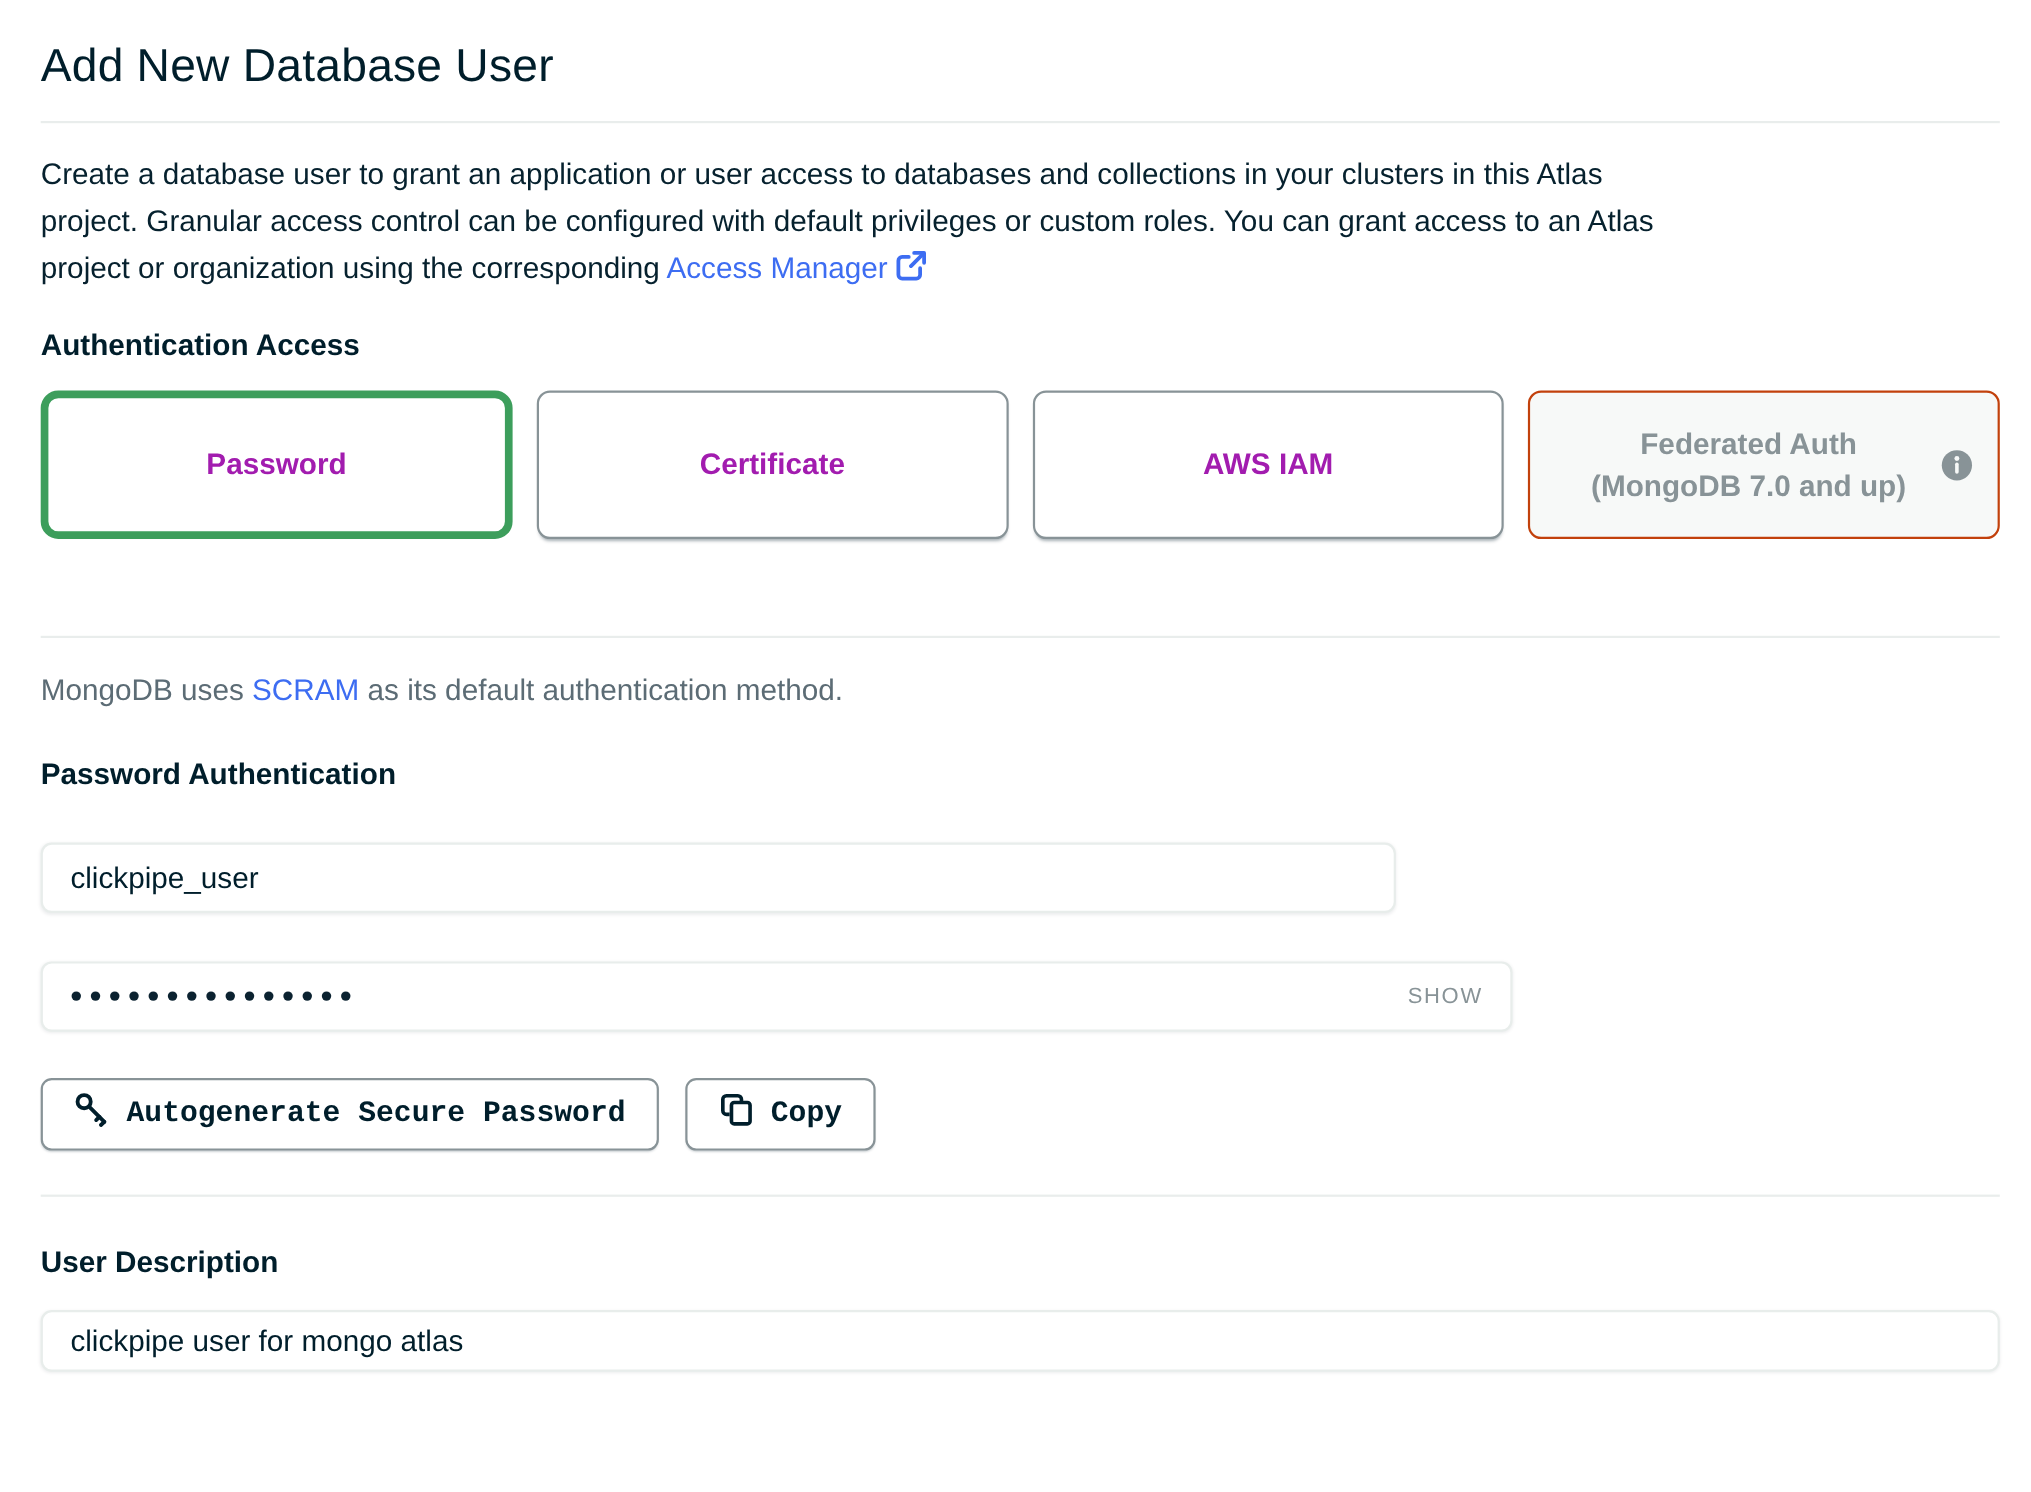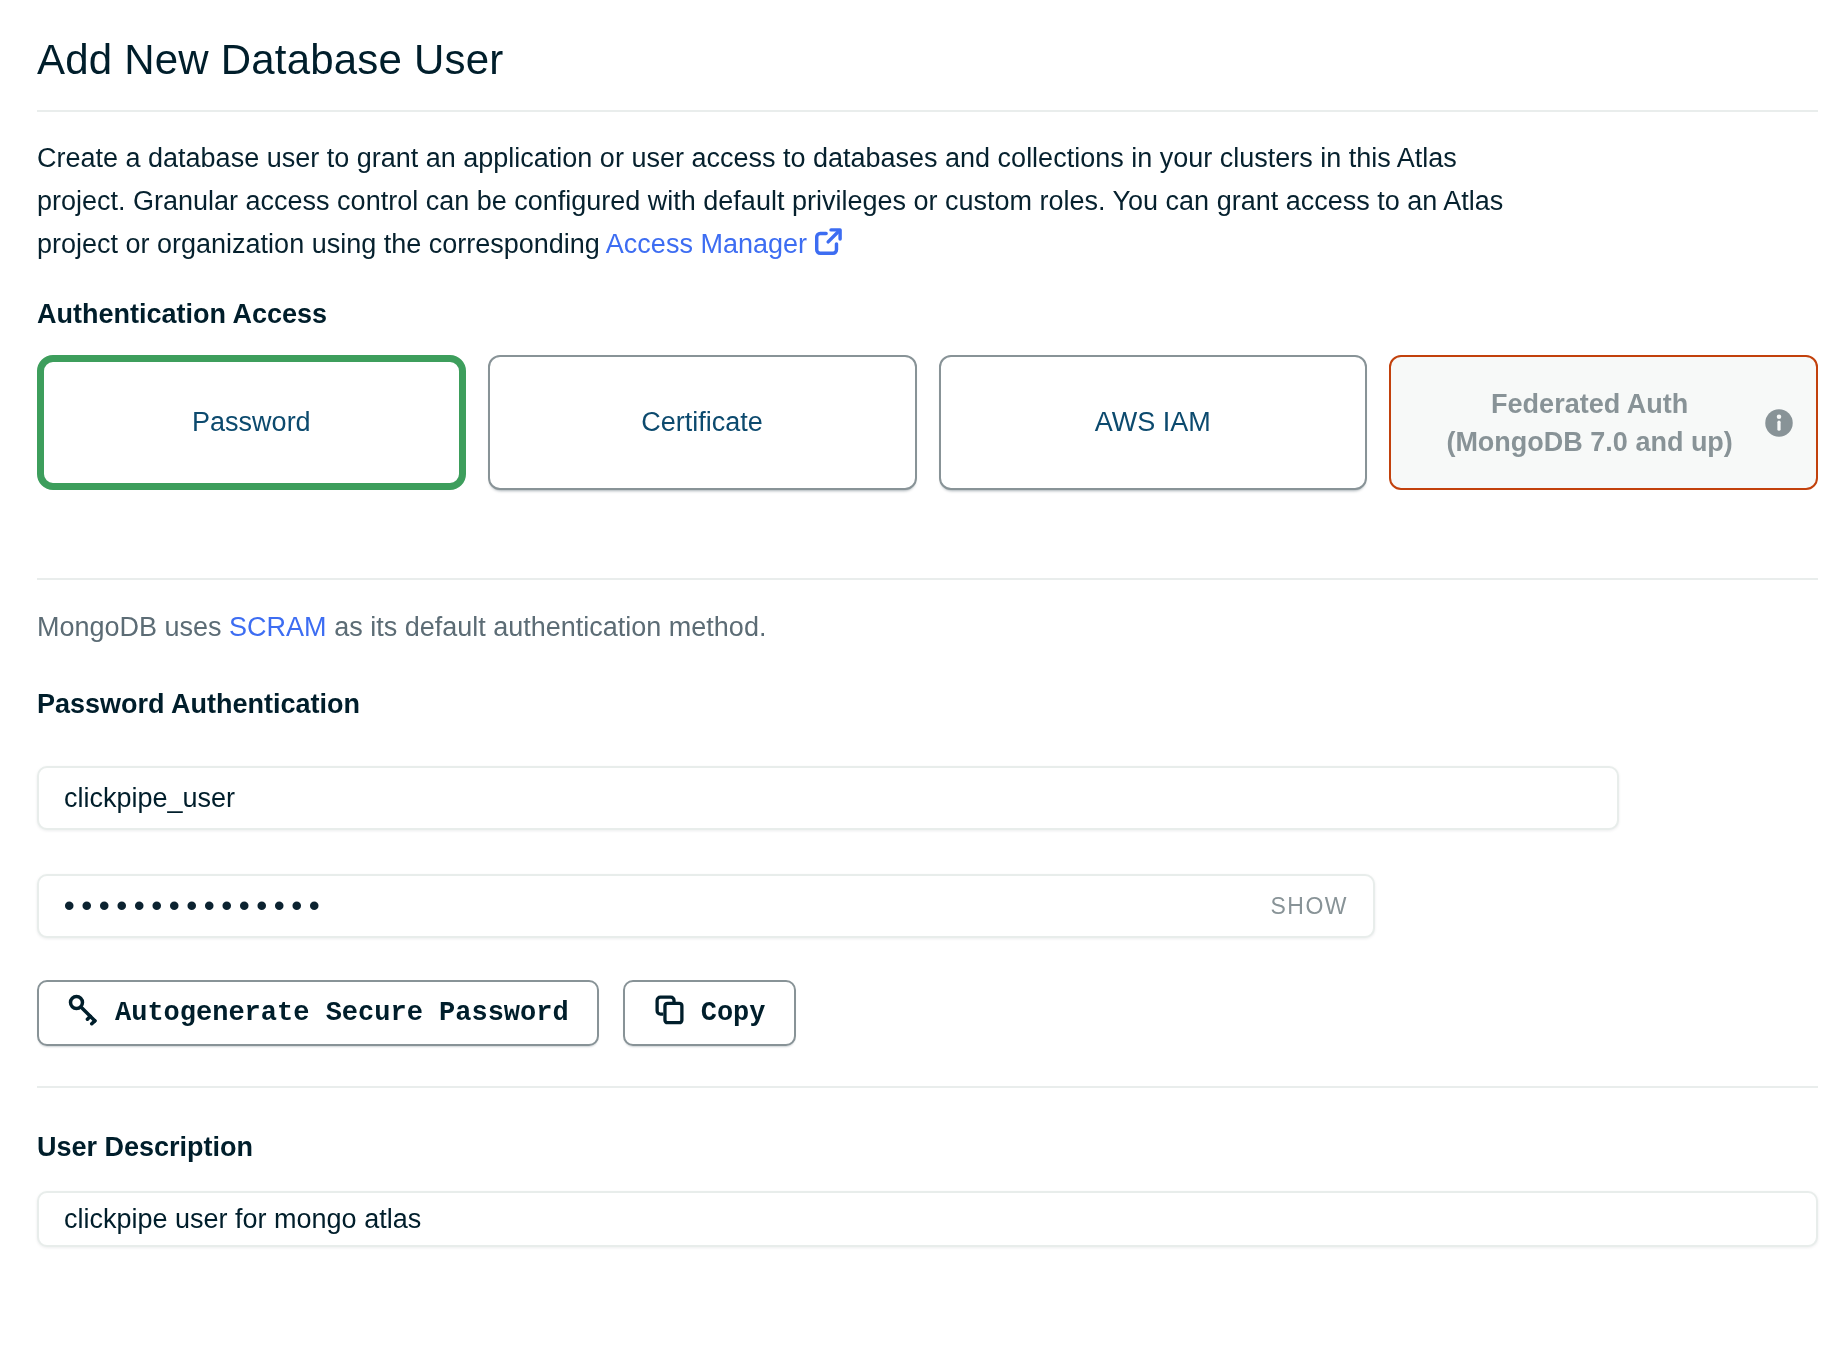--- a/index.html
+++ b/index.html
@@ -29,21 +29,21 @@
   .section-heading { font-size: 27px; font-weight: 700; color: #001E2B; }
   .auth-heading { margin-top: 30px; }
 
   .cards { margin-top: 25px; display: grid; grid-template-columns: repeat(4, 1fr); gap: 22px; height: 135px; }
   .card {
     position: relative;
     display: flex; align-items: center; justify-content: center;
     background: #ffffff;
     border: 2px solid #889397;
     border-radius: 12px;
-    font-size: 27px; font-weight: 400; color: #0c4a6e;
+    font-size: 27px; font-weight: 700; color: #a21caf;
     cursor: pointer;
     box-shadow: 0 3px 3px -2px rgba(0,30,43,0.35);
   }
   .card--selected {
     border: 7px solid #3D9E5C;
     border-radius: 16px;
     box-shadow: none;
   }
   .card--disabled {
     background: #F7F9F8;
@@ -62,21 +62,21 @@
     width: 30px; height: 30px; cursor: pointer;
   }
 
   .scram-note { margin-top: 32px; font-size: 27px; color: #5C6C75; }
 
   .pass-heading { margin-top: 46px; }
 
   .text-input {
     display: block;
     margin-top: 44px;
-    width: 1582px; height: 64px;
+    width: 1232px; height: 64px;
     border: 2px solid #E8EDEB; border-radius: 10px;
     box-shadow: 0 1px 3px rgba(0,30,43,0.08);
     padding: 0 25px;
     font-family: "Liberation Sans", sans-serif;
     font-size: 27px; color: #001E2B;
     outline: none;
   }
   .username-input { margin-top: 46px; }
 
   .password-field {
@@ -86,21 +86,21 @@
     box-shadow: 0 1px 3px rgba(0,30,43,0.08);
     display: flex; align-items: center; justify-content: space-between;
     padding: 0 25px;
     background: #fff;
   }
   .password-dots {
     font-size: 30px; font-weight: 700; letter-spacing: 7px; color: #0B2230;
     line-height: 1;
   }
   .show-btn {
-    font-size: 23px; color: #889397; letter-spacing: 1.5px; cursor: pointer;
+    font-size: 20px; color: #889397; letter-spacing: 1.5px; cursor: pointer;
     background: none; border: none; font-family: "Liberation Sans", sans-serif;
   }
 
   .btn-row { margin-top: 42px; display: flex; gap: 24px; }
   .btn {
     display: inline-flex; align-items: center; gap: 15px;
     height: 66px; padding: 0 28px;
     background: #ffffff;
     border: 2px solid #889397; border-radius: 10px;
     font-family: Liberation Mono, monospace;

